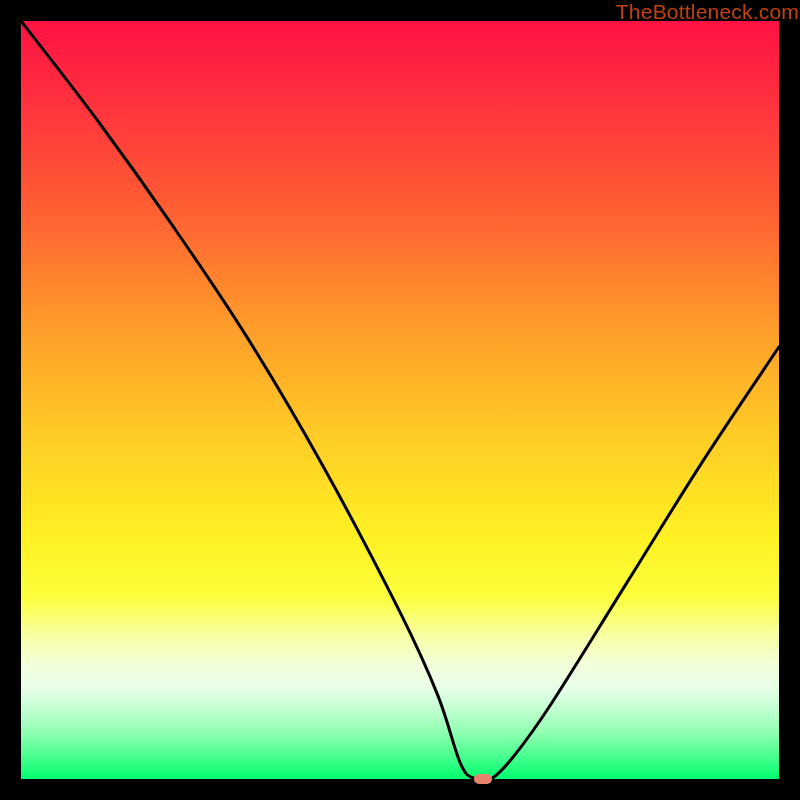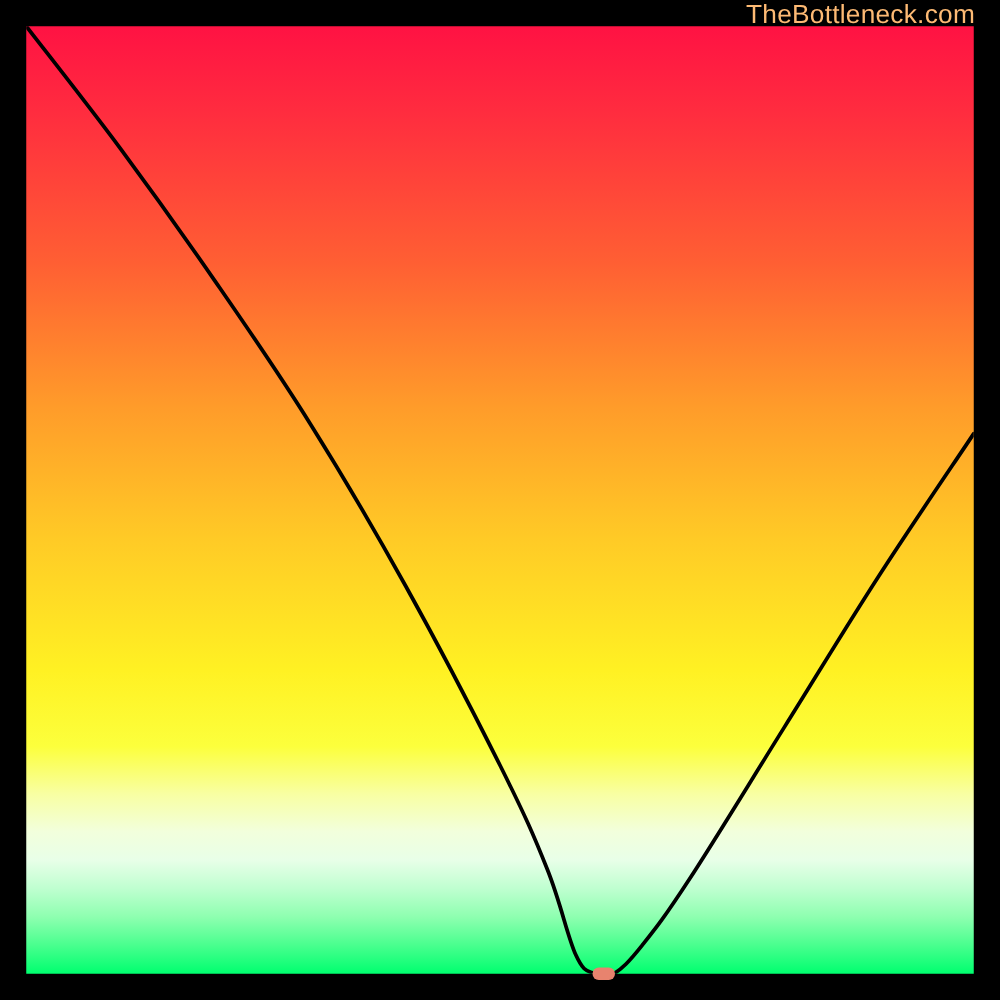--- a/index.html
+++ b/index.html
@@ -52,22 +52,22 @@
     position: absolute;
     width: 18px;
     height: 10px;
     background: #e8836e;
     border-radius: 5px;
     transform: translate(-50%, -50%);
   }
   .watermark {
     position: absolute;
     top: 0px;
-    right: 20px;
-    color: #fdba74;
+    right: 1px;
+    color: #c2410c;
     font-size: 21px;
     letter-spacing: 0.2px;
     font-weight: 500;
   }
 </style>
 </head>
 <body>
 
 <div class="frame">
   <div class="plot-area">

